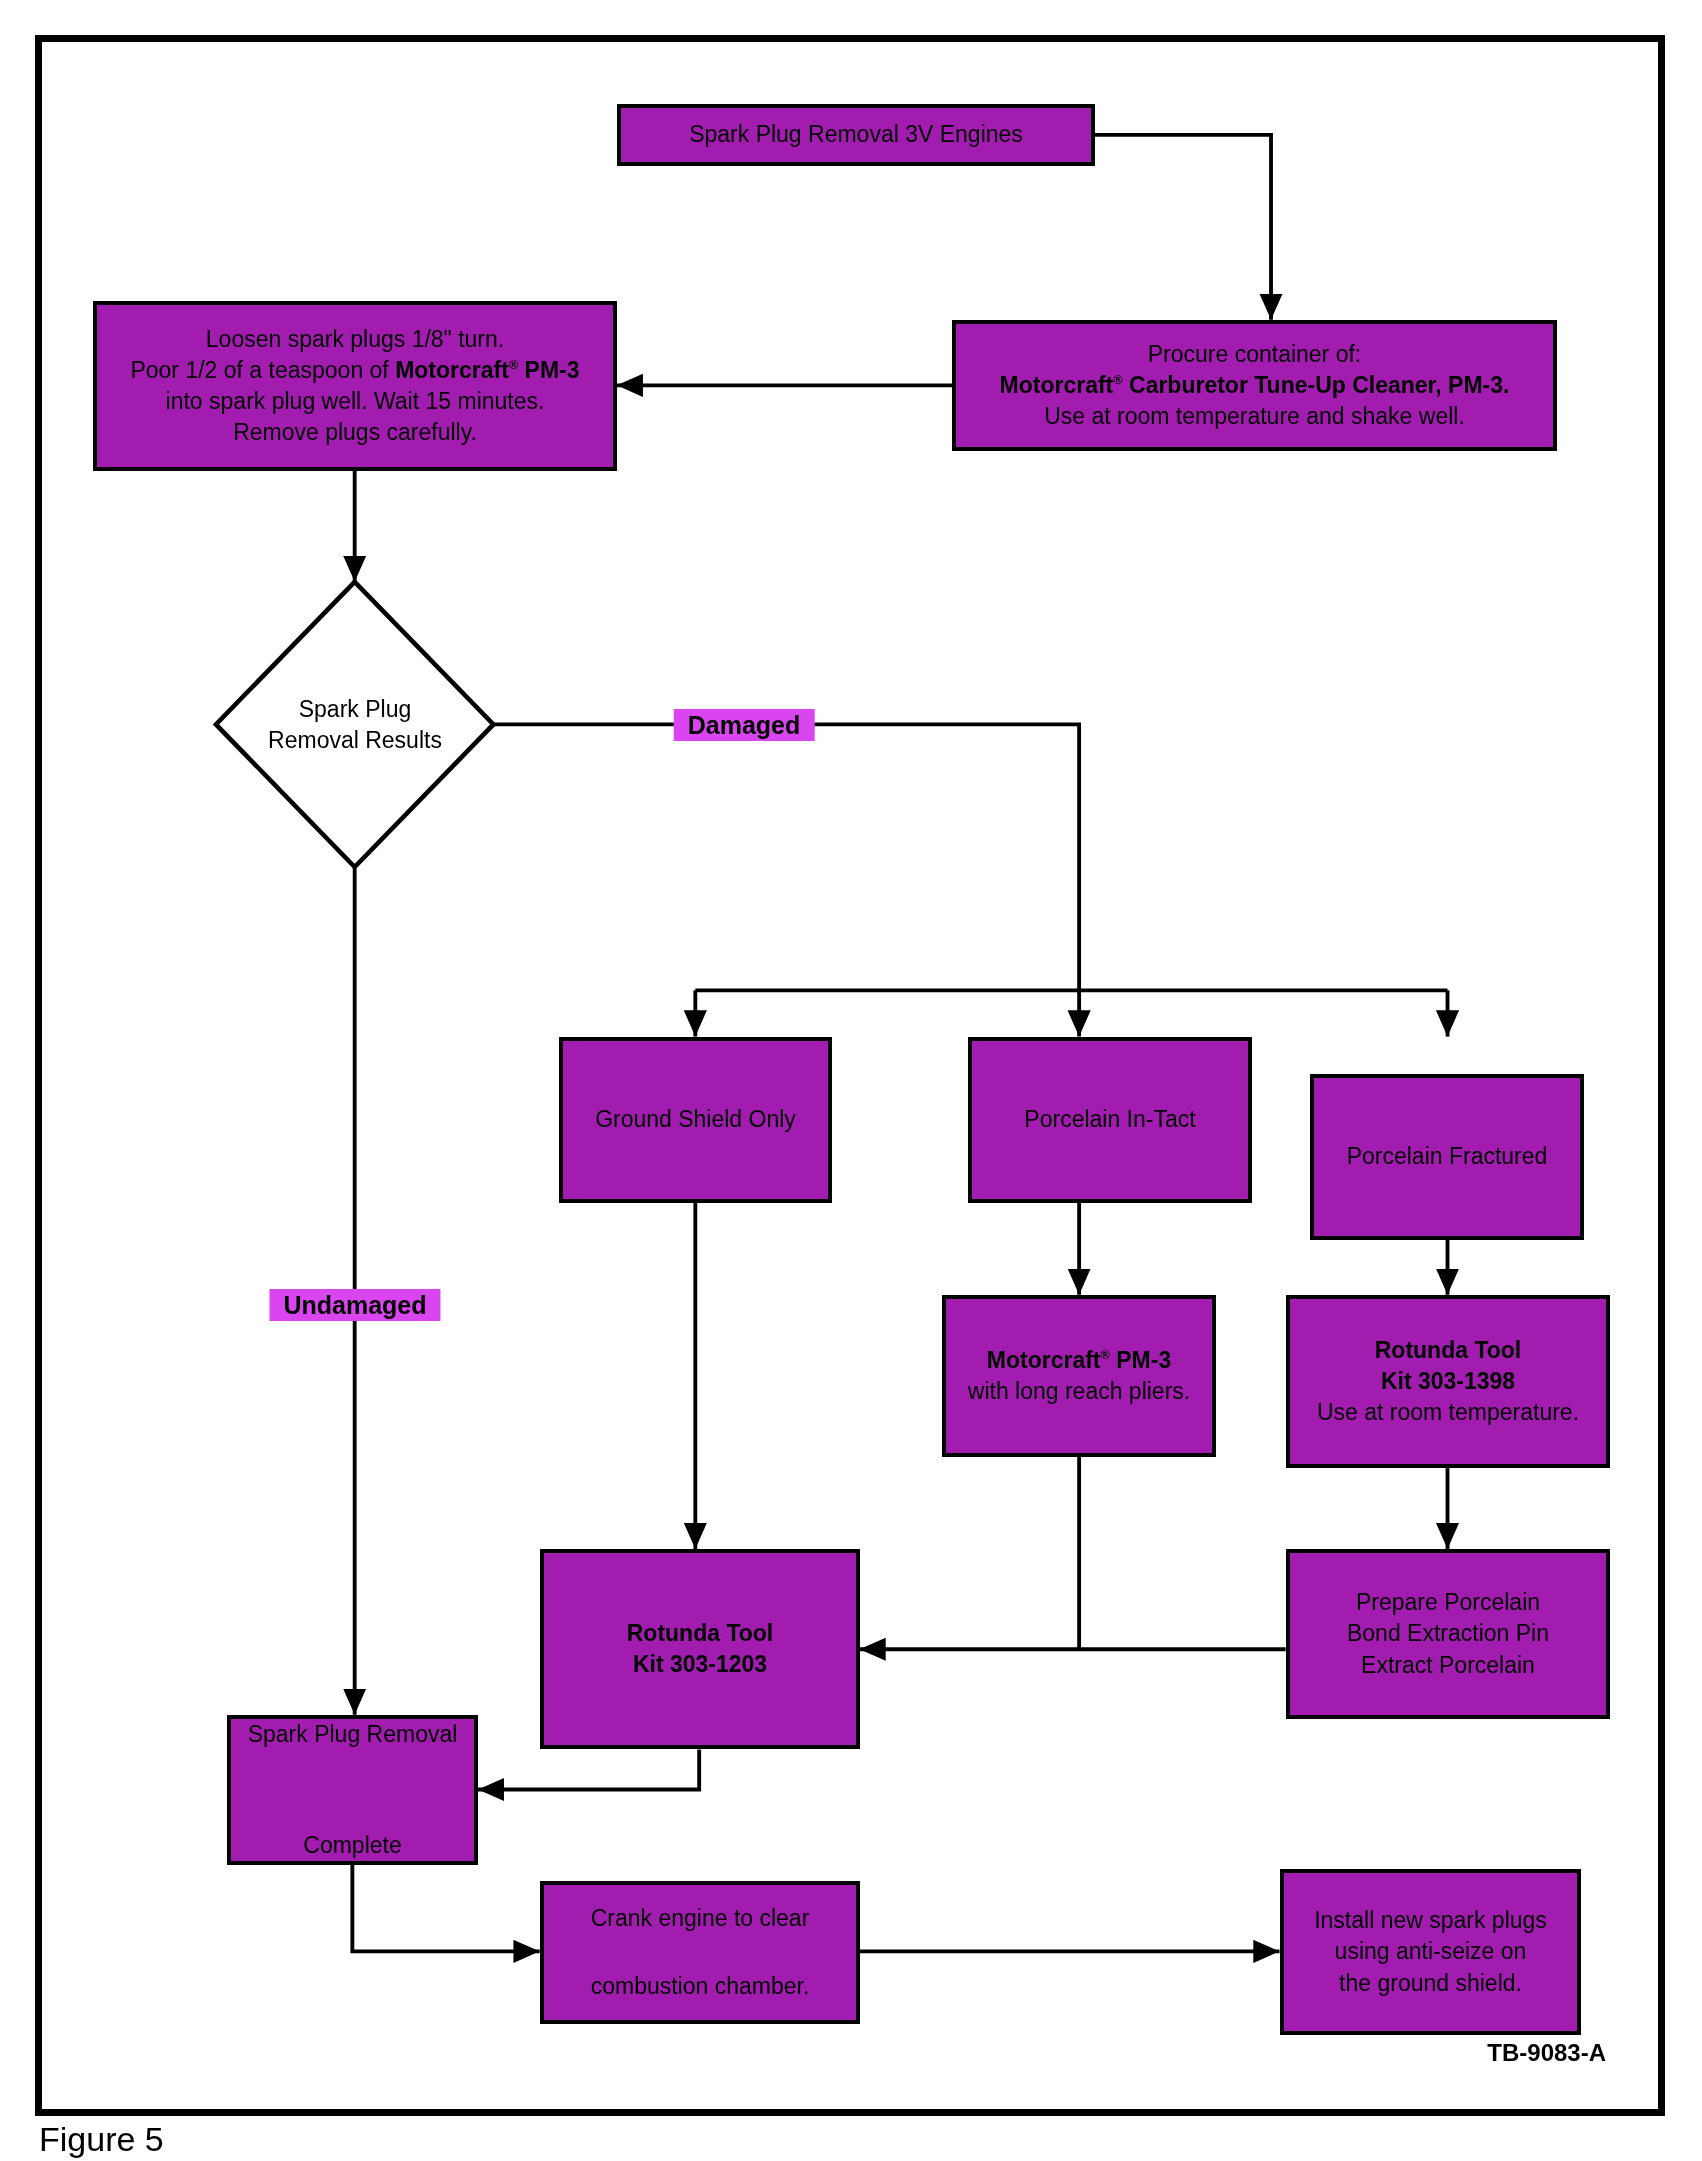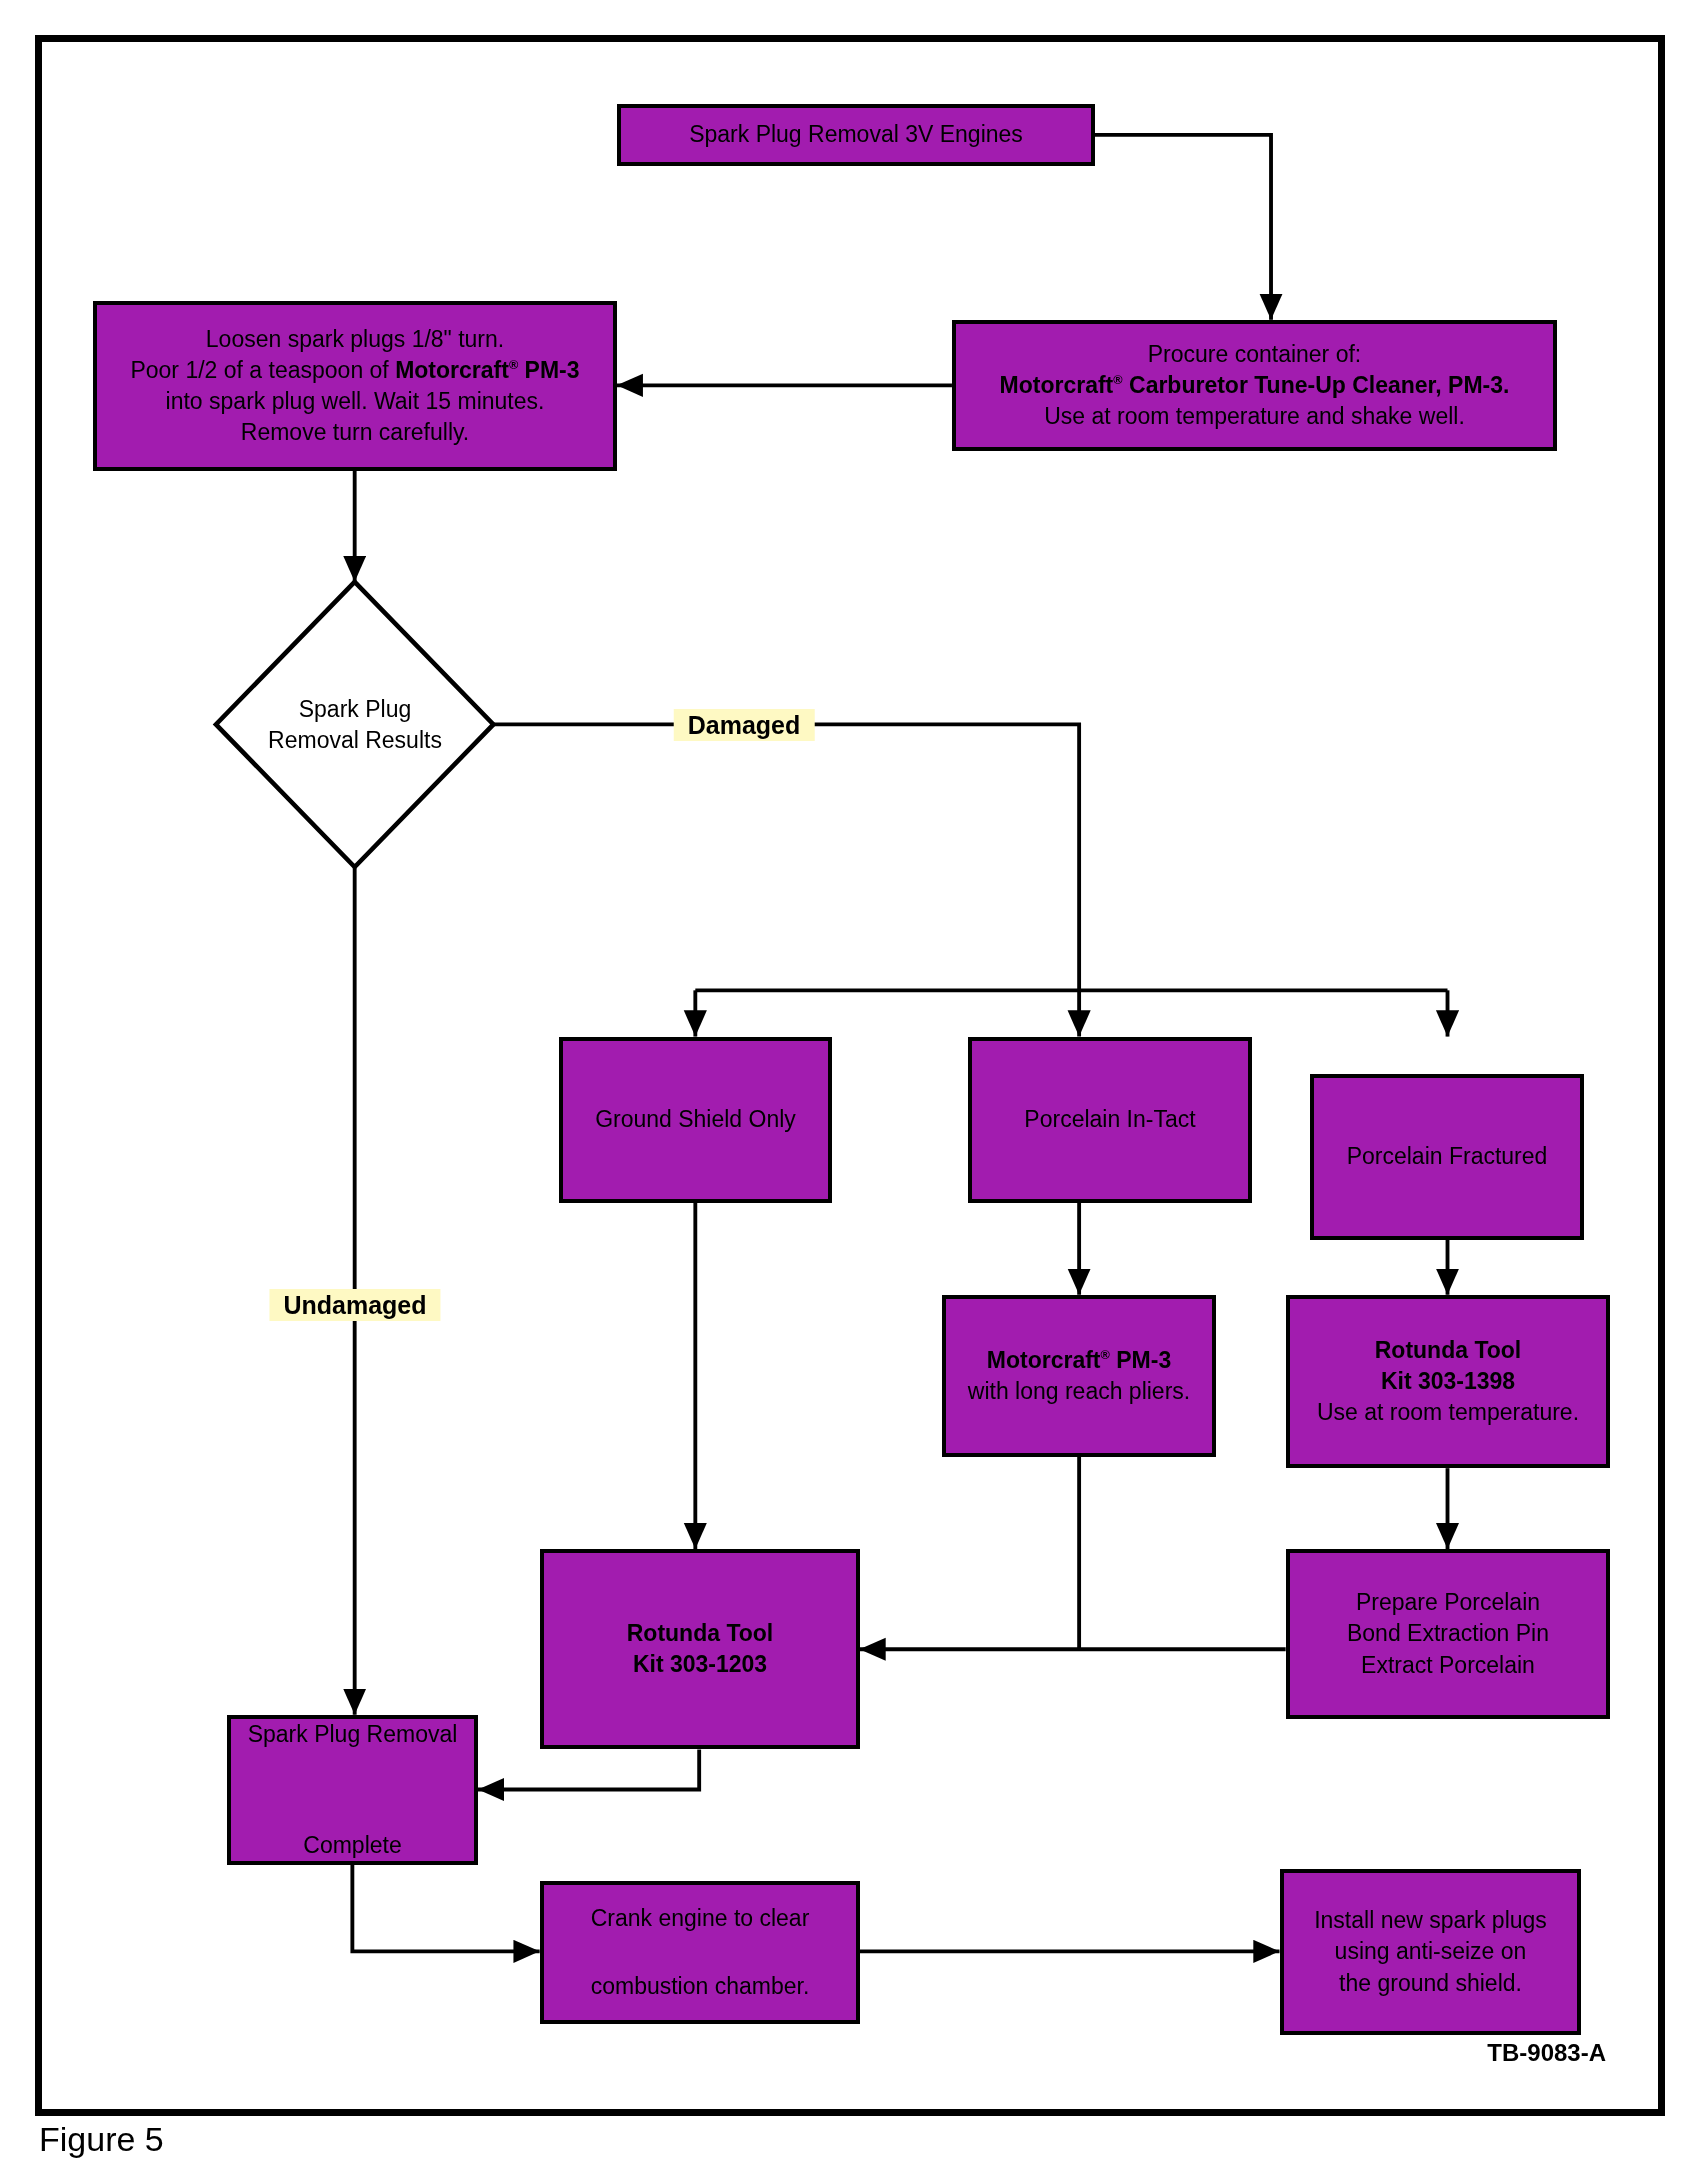--- a/index.html
+++ b/index.html
@@ -26,21 +26,21 @@
   .node .line { white-space:nowrap; }
   .b { font-weight:bold; }
   sup.reg { font-size:55%; vertical-align:super; line-height:0; }
   .diamond-text {
     position:absolute; transform:translate(-50%,-50%);
     text-align:center; font-size:23px; line-height:1.35;
     background:transparent;
   }
   .branch-label {
     position:absolute; transform:translate(-50%,-50%);
-    background:#fef9c3; padding:1.5px 14px;
+    background:#d946ef; padding:1.5px 14px;
     font-weight:bold; font-size:25px; white-space:nowrap;
   }
   .doc-ref {
     position:absolute; right:96px; top:2039px;
     font-weight:bold; font-size:24px;
   }
   .figure-caption {
     position:absolute; left:39px; top:2120px;
     font-size:34px;
   }
@@ -99,21 +99,21 @@
   </div>
 <div class="node" style="left:952px; top:320px;  width:605px; height:131px;">
     <div class="line"><span>Procure container of:</span></div>
     <div class="line"><span class="b">Motorcraft<sup class="reg">®</sup> Carburetor Tune-Up Cleaner, PM-3.</span></div>
     <div class="line"><span>Use at room temperature and shake well.</span></div>
   </div>
 <div class="node" style="left:93px;  top:301px;  width:524px; height:170px;">
     <div class="line"><span>Loosen spark plugs 1/8" turn.</span></div>
     <div class="line"><span>Poor 1/2 of a teaspoon of </span><span class="b">Motorcraft<sup class="reg">®</sup> PM-3</span></div>
     <div class="line"><span>into spark plug well. Wait 15 minutes.</span></div>
-    <div class="line"><span>Remove turn carefully.</span></div>
+    <div class="line"><span>Remove plugs carefully.</span></div>
   </div>
 <div class="node" style="left:559px;  top:1037px; width:273px; height:166px;">
     <div class="line"><span>Ground Shield Only</span></div>
   </div>
 <div class="node" style="left:942px; top:1037px; width:284px; height:166px;margin-left:26px;">
     <div class="line"><span>Porcelain In-Tact</span></div>
   </div>
 <div class="node" style="left:1310px; top:1037px; width:274px; height:166px;margin-top:37px;">
     <div class="line"><span>Porcelain Fractured</span></div>
   </div>

